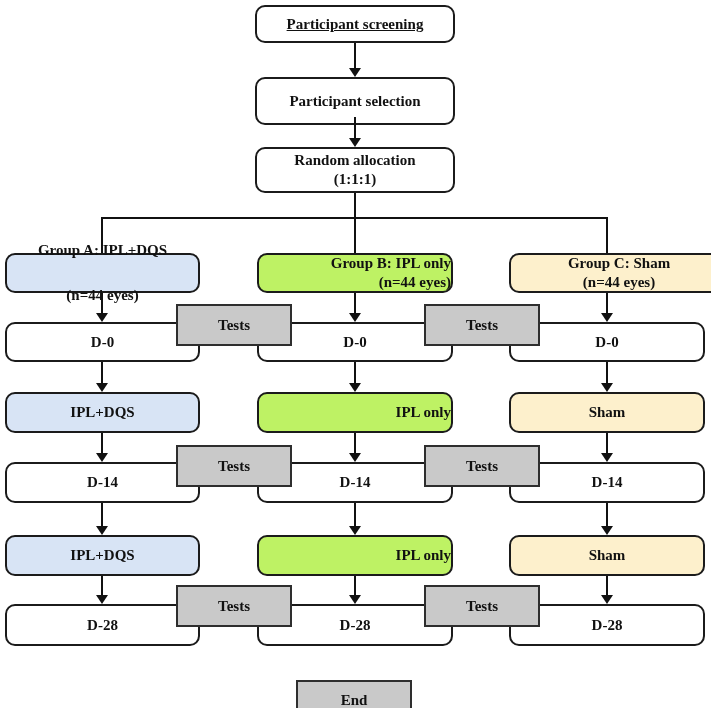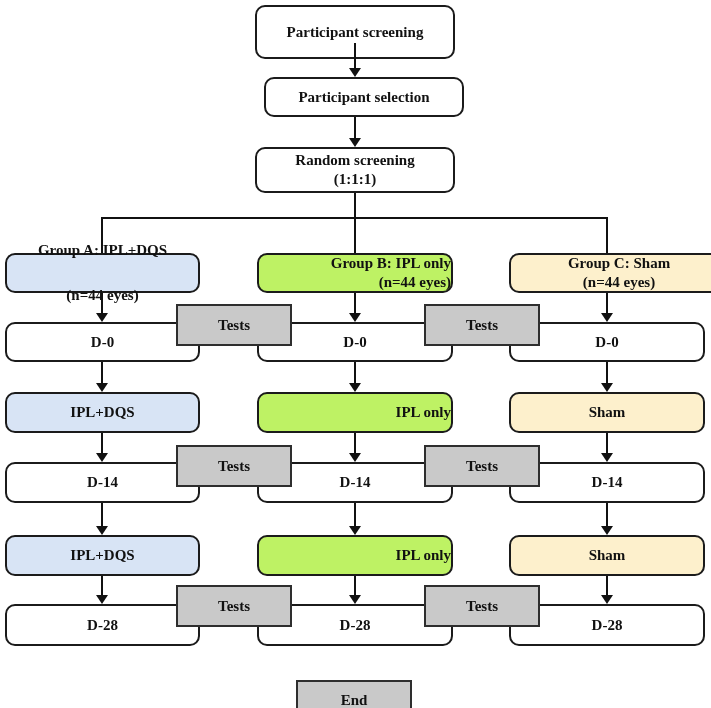--- a/index.html
+++ b/index.html
@@ -63,30 +63,30 @@
     border-left: 6px solid transparent;
     border-right: 6px solid transparent;
     border-top: 9px solid #111111;
   }
 </style>
 </head>
 <body>
 
 <div class="canvas">
 
-  <div class="box" style="left:255px; top:5px; width:200px; height:54px;">
+  <div class="box" style="left:255px; top:5px; width:200px; height:38px;text-decoration:underline;">
     <span>Participant screening</span>
   </div>
 
-  <div class="box" style="left:264px; top:77px; width:200px; height:40px;">
+  <div class="box" style="left:255px; top:77px; width:200px; height:48px;">
     <span>Participant selection</span>
   </div>
 
   <div class="box" style="left:255px; top:147px; width:200px; height:46px;">
-    <span>Random screening</span>
+    <span>Random allocation</span>
     <span>(1:1:1)</span>
   </div>
 
   <div class="arrow" style="left:348px; top:43px; height:34px;">
     <div class="shaft"></div>
     <div class="head"></div>
   </div>
   <div class="arrow" style="left:348px; top:117px; height:30px;">
     <div class="shaft"></div>
     <div class="head"></div>

